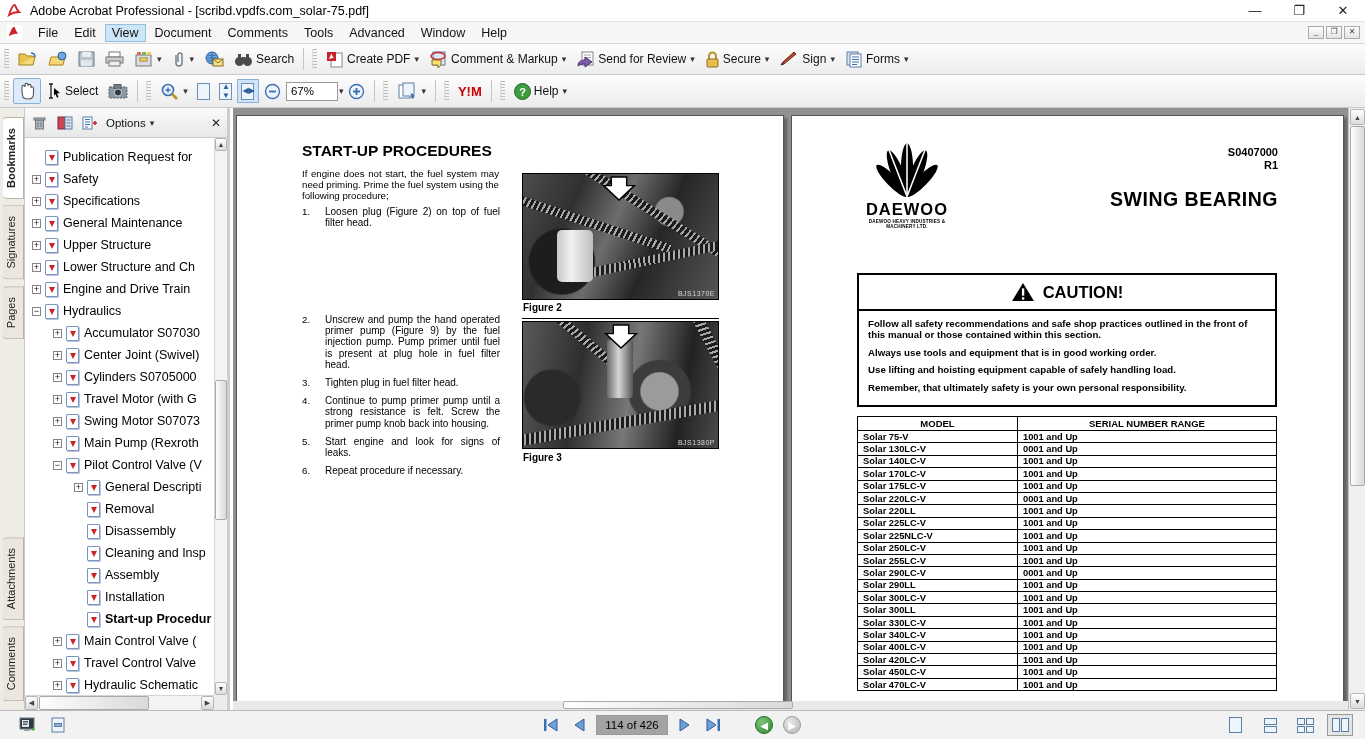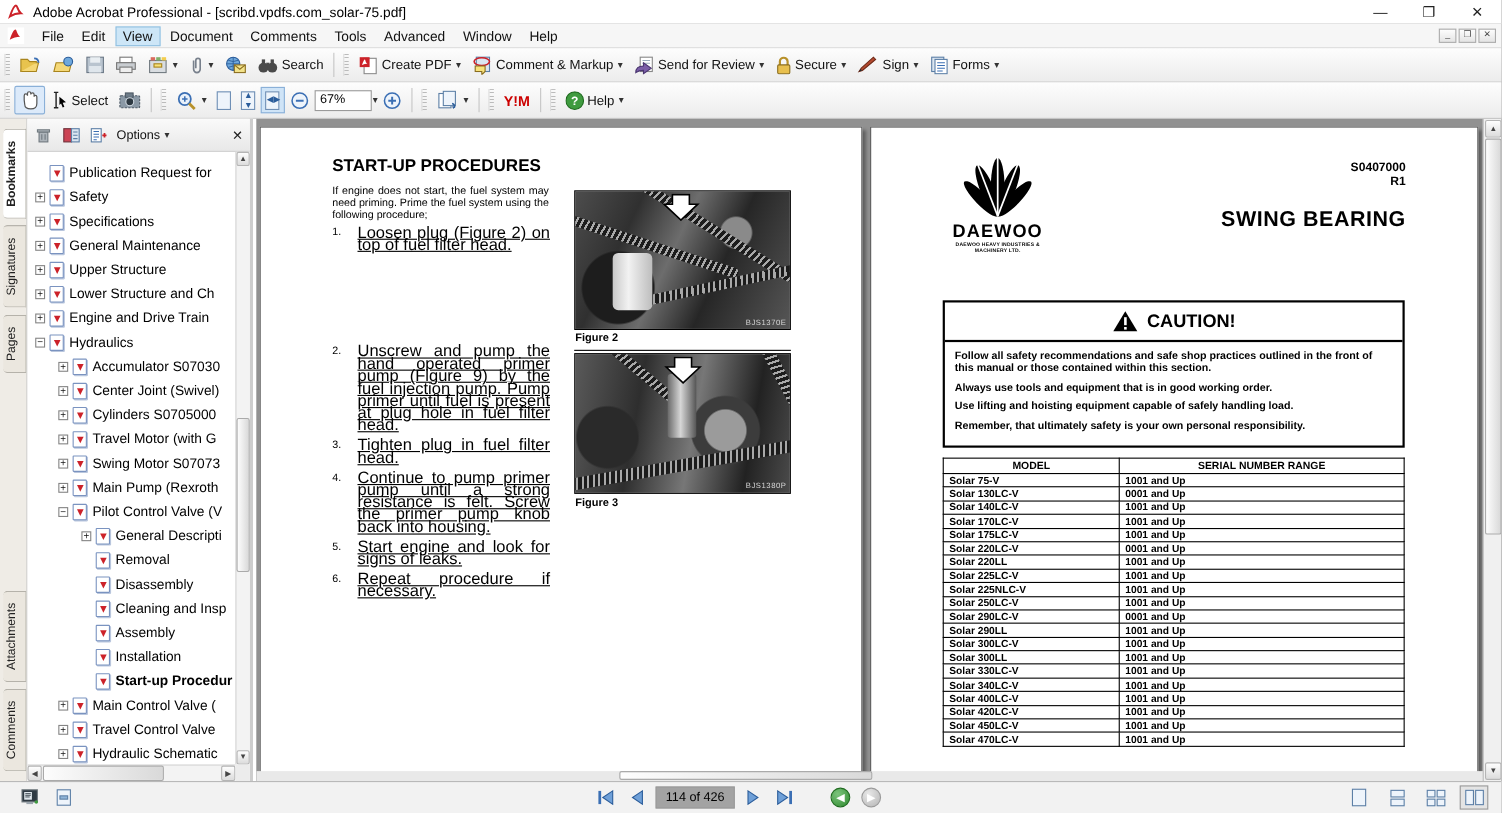--- a/index.html
+++ b/index.html
@@ -74,21 +74,21 @@
   .page-left  { left:3px;  top:7px; width:548px; height:640px; }
   .page-right { left:558px; top:7px; width:553px; height:640px; }
 
   
   .lp-title { position:absolute; left:65px; top:26px; font-size:15.5px; font-weight:bold; color:#000; }
   .lp-intro { position:absolute; left:65px; top:52px; width:197px; font-size:9.7px; line-height:11.2px; text-align:justify; color:#000; }
   .steps { position:absolute; left:65px; width:198px; }
   .steps-a { top:90px; } .steps-b { top:198px; }
   .step { display:flex; margin-bottom:7px; }
   .step-num { width:23px; font-size:9.7px; flex:0 0 auto; }
-  .step-text { font-size:15px; line-height:11.2px; text-align:justify;text-decoration:underline; }
+  .step-text { font-size:10px; line-height:11.2px; text-align:justify; }
   .figurebox { position:absolute; left:285px; width:197px; border:1px solid #000; overflow:hidden; }
   .fig2 { top:57px; height:127px; background:
       radial-gradient(circle at 75% 30%, #8a8a8a 0 8%, transparent 9%),
       radial-gradient(circle at 20% 70%, #1d1d1d 0 18%, transparent 19%),
       linear-gradient(115deg,#4d4d4d 0%,#303030 25%,#6d6d6d 45%,#262626 65%,#565656 100%);}
   .fig3 { top:205px; height:128px; background:
       radial-gradient(circle at 70% 55%, #9b9b9b 0 12%, #3c3c3c 13% 20%, transparent 21%),
       radial-gradient(circle at 15% 60%, #2a2a2a 0 15%, transparent 16%),
       linear-gradient(100deg,#5a5a5a 0%,#2e2e2e 30%,#777 55%,#222 80%,#4b4b4b 100%);}
   .hose { position:absolute; height:9px; border-radius:4px; background:repeating-linear-gradient(100deg,#a8a8a8 0 2px,#1c1c1c 2px 5px); }
@@ -708,20 +708,24 @@
               </tr>
               <tr>
                 <td class="c1">Solar 225NLC-V</td>
                 <td>1001 and Up</td>
               </tr>
               <tr>
                 <td class="c1">Solar 250LC-V</td>
                 <td>1001 and Up</td>
               </tr>
               <tr>
+                <td class="c1">Solar 255LC-V</td>
+                <td>1001 and Up</td>
+              </tr>
+              <tr>
                 <td class="c1">Solar 290LC-V</td>
                 <td>0001 and Up</td>
               </tr>
               <tr>
                 <td class="c1">Solar 290LL</td>
                 <td>1001 and Up</td>
               </tr>
               <tr>
                 <td class="c1">Solar 300LC-V</td>
                 <td>1001 and Up</td>

